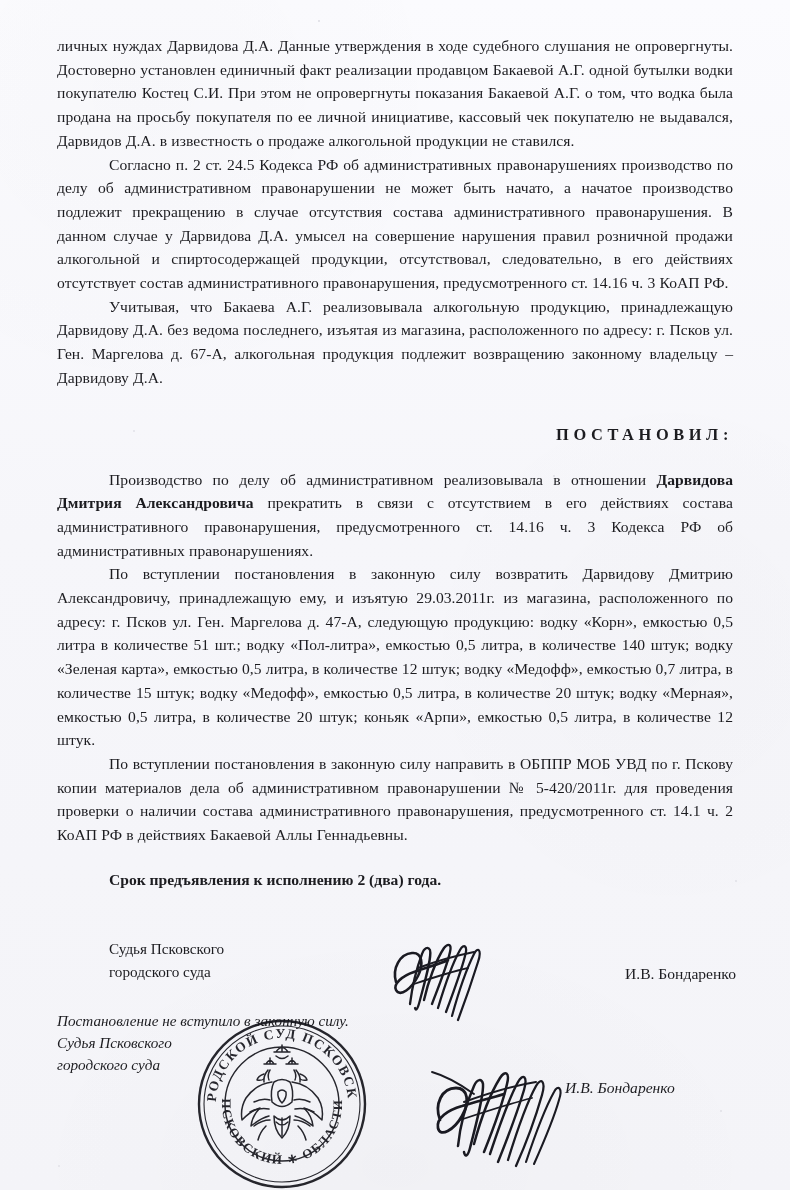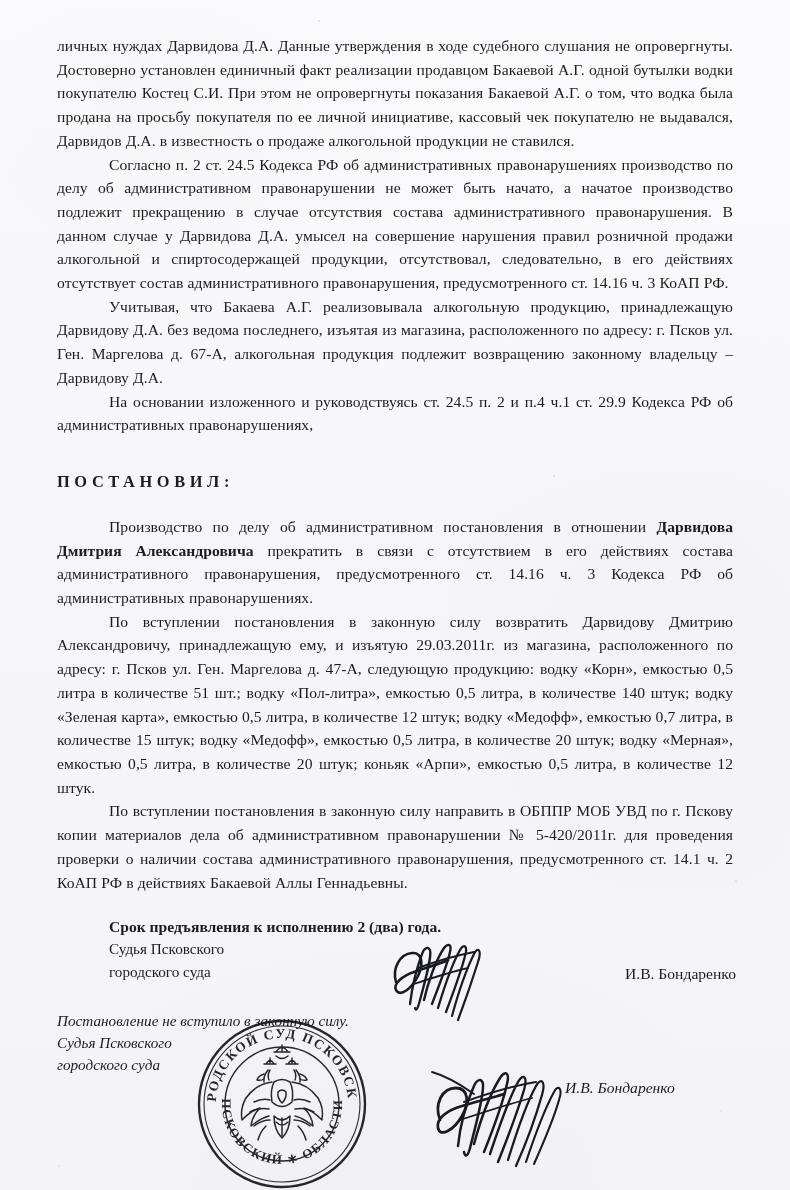--- a/index.html
+++ b/index.html
@@ -53,21 +53,21 @@
     text-justify: inter-word;
     letter-spacing: 0.05px;
     word-spacing: 0.2px;
   }
   p.para.no-indent { text-indent: 0; }
 
   b.name-bold { font-weight: bold; }
 
   .ruling-heading {
     margin: 0;
-    text-align: left;
+    text-align: right;
     font-size: 16.4px;
     font-weight: bold;
     letter-spacing: 4.6px;
     line-height: 22px;
   }
   .spacer-md { height: 22px; }
   .spacer-lg { height: 34px; }
 
   .term-line {
     margin: 0;
@@ -189,29 +189,28 @@
 <div class="page">
 
   <div class="doc-body">
 
     <p class="para no-indent">личных нуждах Дарвидова Д.А. Данные утверждения в ходе судебного слушания не опровергнуты. Достоверно установлен единичный факт реализации продавцом Бакаевой А.Г. одной бутылки водки покупателю Костец С.И. При этом не опровергнуты показания Бакаевой А.Г. о том, что водка была продана на просьбу покупателя по ее личной инициативе, кассовый чек покупателю не выдавался, Дарвидов Д.А. в известность о продаже алкогольной продукции не ставился.</p>
 
     <p class="para">Согласно п. 2 ст. 24.5 Кодекса РФ об административных правонарушениях производство по делу об административном правонарушении не может быть начато, а начатое производство подлежит прекращению в случае отсутствия состава административного правонарушения. В данном случае у Дарвидова Д.А. умысел на совершение нарушения правил розничной продажи алкогольной и спиртосодержащей продукции, отсутствовал, следовательно, в его действиях отсутствует состав административного правонарушения, предусмотренного ст. 14.16 ч. 3 КоАП РФ.</p>
 
     <p class="para">Учитывая, что Бакаева А.Г. реализовывала алкогольную продукцию, принадлежащую Дарвидову Д.А. без ведома последнего, изъятая из магазина, расположенного по адресу: г. Псков ул. Ген. Маргелова д. 67-А, алкогольная продукция подлежит возвращению законному владельцу – Дарвидову Д.А.</p>
 
-    <p class="para">На основании изложенного и руководствуясь ст. 24.5 п. 2 и п.4 ч.1 ст. 29.9 Кодекса РФ об административных правонарушениях,</p>
 
     <div class="spacer-lg"></div>
 
     <p class="ruling-heading">ПОСТАНОВИЛ:</p>
 
     <div class="spacer-md"></div>
 
-    <p class="para"><span>Производство по делу об административном постановления в отношении </span><b class="name-bold">Дарвидова Дмитрия Александровича</b><span> прекратить в связи с отсутствием в его действиях состава административного правонарушения, предусмотренного ст. 14.16 ч. 3 Кодекса РФ об административных правонарушениях.</span></p>
+    <p class="para"><span>Производство по делу об административном реализовывала в отношении </span><b class="name-bold">Дарвидова Дмитрия Александровича</b><span> прекратить в связи с отсутствием в его действиях состава административного правонарушения, предусмотренного ст. 14.16 ч. 3 Кодекса РФ об административных правонарушениях.</span></p>
 
     <p class="para">По вступлении постановления в законную силу возвратить Дарвидову Дмитрию Александровичу, принадлежащую ему, и изъятую 29.03.2011г. из магазина, расположенного по адресу: г. Псков ул. Ген. Маргелова д. 47-А, следующую продукцию: водку «Корн», емкостью 0,5 литра в количестве 51 шт.; водку «Пол-литра», емкостью 0,5 литра, в количестве 140 штук; водку «Зеленая карта», емкостью 0,5 литра, в количестве 12 штук; водку «Медофф», емкостью 0,7 литра, в количестве 15 штук; водку «Медофф», емкостью 0,5 литра, в количестве 20 штук; водку «Мерная», емкостью 0,5 литра, в количестве 20 штук; коньяк «Арпи», емкостью 0,5 литра, в количестве 12 штук.</p>
 
     <p class="para">По вступлении постановления в законную силу направить в ОБППР МОБ УВД по г. Пскову копии материалов дела об административном правонарушении № 5-420/2011г. для проведения проверки о наличии состава административного правонарушения, предусмотренного ст. 14.1 ч. 2 КоАП РФ в действиях Бакаевой Аллы Геннадьевны.</p>
 
 
     <div class="spacer-md"></div>
 
     <p class="term-line">Срок предъявления к исполнению 2 (два) года.</p>
 

